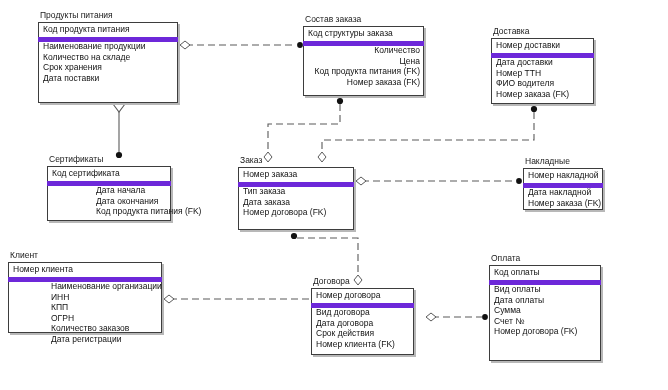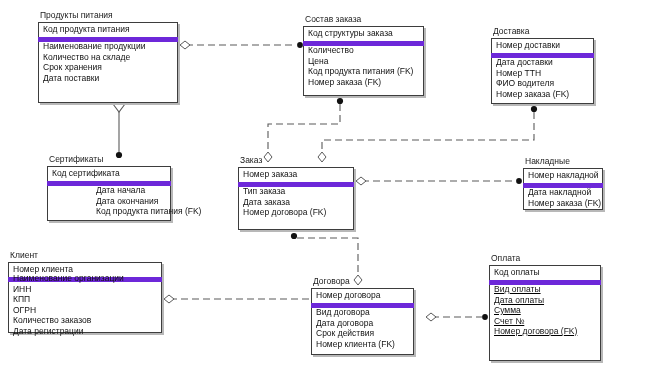--- a/index.html
+++ b/index.html
@@ -129,21 +129,21 @@
           <div class="attr">Наименование продукции</div>
           <div class="attr">Количество на складе</div>
           <div class="attr">Срок хранения</div>
           <div class="attr">Дата поставки</div>
         </div>
       </div>
       <div class="entity" style="left: 303px; top: 26px; width: 121px; height: 70px;">
         <div class="entity-title">Состав заказа</div>
         <div class="entity-box"></div>
         <div class="pk-row">Код структуры заказа</div>
-        <div class="attr-list" style="top: 16px;">
+        <div class="attr-list" style="top: 16px; text-align: right;">
           <div class="attr">Количество</div>
           <div class="attr">Цена</div>
           <div class="attr">Код продукта питания (FK)</div>
           <div class="attr">Номер заказа (FK)</div>
         </div>
       </div>
       <div class="entity" style="left: 491px; top: 38px; width: 103px; height: 66px;">
         <div class="entity-title">Доставка</div>
         <div class="entity-box"></div>
         <div class="pk-row">Номер доставки</div>
@@ -180,21 +180,21 @@
         <div class="pk-row">Номер накладной</div>
         <div class="attr-list" style="top: 16px;">
           <div class="attr">Дата накладной</div>
           <div class="attr">Номер заказа (FK)</div>
         </div>
       </div>
       <div class="entity" style="left: 8px; top: 262px; width: 154px; height: 71px;">
         <div class="entity-title">Клиент</div>
         <div class="entity-box"></div>
         <div class="pk-row">Номер клиента</div>
-        <div class="attr-list" style="top: 8px;">
+        <div class="attr-list" style="top: 16px; margin-left: 38px;">
           <div class="attr">Наименование организации</div>
           <div class="attr">ИНН</div>
           <div class="attr">КПП</div>
           <div class="attr">ОГРН</div>
           <div class="attr">Количество заказов</div>
           <div class="attr">Дата регистрации</div>
         </div>
       </div>
       <div class="entity" style="left: 311px; top: 288px; width: 103px; height: 67px; padding-left: 12px;">
         <div class="entity-title">Договора</div>
@@ -204,21 +204,21 @@
           <div class="attr">Вид договора</div>
           <div class="attr">Дата договора</div>
           <div class="attr">Срок действия</div>
           <div class="attr">Номер клиента (FK)</div>
         </div>
       </div>
       <div class="entity" style="left: 489px; top: 265px; width: 112px; height: 96px;">
         <div class="entity-title">Оплата</div>
         <div class="entity-box"></div>
         <div class="pk-row">Код оплаты</div>
-        <div class="attr-list" style="top: 16px; text-decoration: underline;">
+        <div class="attr-list" style="top: 16px;">
           <div class="attr">Вид оплаты</div>
           <div class="attr">Дата оплаты</div>
           <div class="attr">Сумма</div>
           <div class="attr">Счет №</div>
           <div class="attr">Номер договора (FK)</div>
         </div>
       </div>
     </div>
 
 </div>

